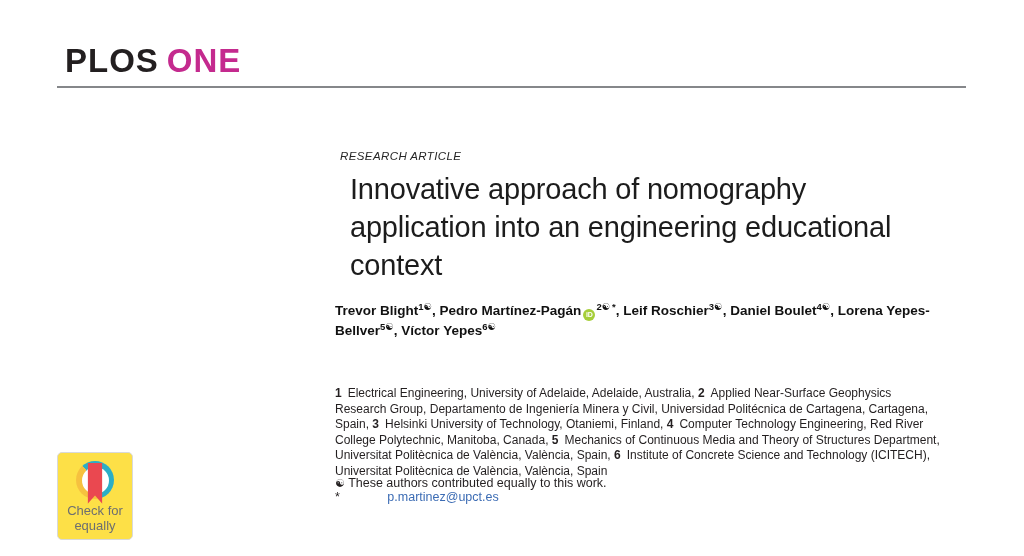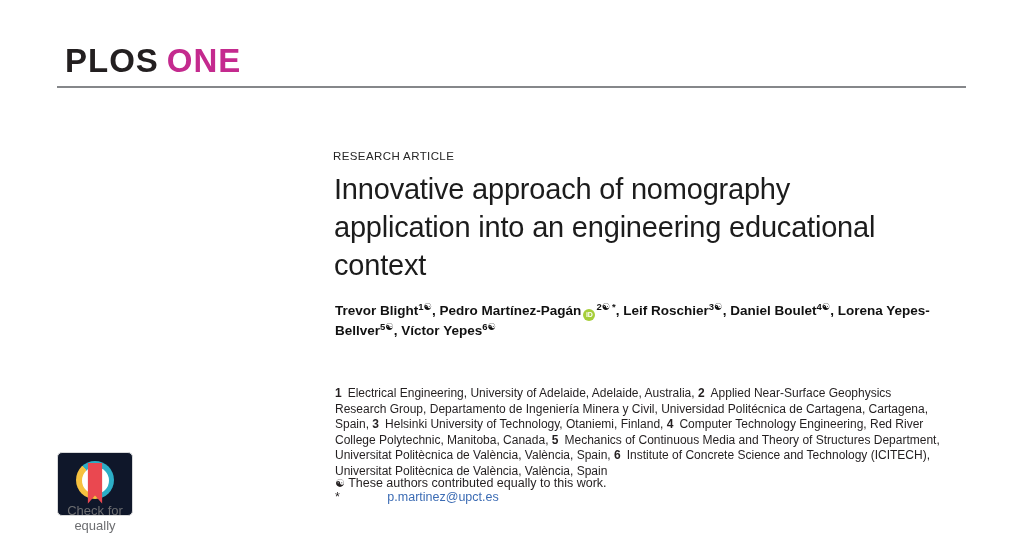--- a/index.html
+++ b/index.html
@@ -22,25 +22,25 @@
     font-size:33px;font-weight:700;letter-spacing:1px;line-height:38px;
     color:var(--ink);white-space:nowrap;margin-left:9px;
   }
   .logo .one{color:var(--brand);margin-left:8px;}
   .rule{
     position:absolute;left:57px;top:86px;width:909px;height:2px;
     background:#85878A;
   }
   
   .section-label{
-    position:absolute;left:333px;top:150px;
-    font-size:11.5px;letter-spacing:.4px;color:#262626;
+    position:absolute;left:340px;top:150px;
+    font-size:11.5px;letter-spacing:.4px;color:#262626;font-style:italic;
   }
   .title{
-    position:absolute;left:334px;top:170px;width:595px;
+    position:absolute;left:350px;top:170px;width:595px;
     font-size:29px;line-height:38px;font-weight:400;color:#1C1C1C;
     letter-spacing:-.2px;
   }
   .authors{
     position:absolute;left:335px;top:301px;width:620px;
     font-size:13.5px;font-weight:700;line-height:19.5px;color:#111;
   }
   .authors sup{font-size:9.5px;line-height:0;}
   .orcid{
     display:inline-block;width:12px;height:12px;border-radius:50%;
@@ -58,22 +58,22 @@
     font-size:12.5px;line-height:20px;color:var(--ink);
   }
   .note-corr{
     position:absolute;left:335px;top:489px;
     font-size:12.5px;line-height:16px;color:var(--ink);
   }
   .note-corr a{color:var(--link);text-decoration:none;cursor:pointer;margin-left:44px;}
   .yin{font-family:"DejaVu Sans",sans-serif;font-size:11px;}
   
   .badge{
-    position:absolute;left:57px;top:452px;width:76px;height:64px;
-    background:#0f172a;border:1px solid #D8D9DA;border-radius:5px;
+    position:absolute;left:57px;top:452px;width:76px;height:88px;
+    background:#fde047;border:1px solid #D8D9DA;border-radius:5px;
     box-sizing:border-box;text-align:center;cursor:pointer;
   }
   .cm-icon{
     position:relative;width:38px;height:38px;margin:8px auto 0;
   }
   .cm-ring{
     position:absolute;inset:0;border-radius:50%;
     background:conic-gradient(var(--cm-teal) 0deg 160deg,
                               var(--cm-yellow) 160deg 318deg,
                               var(--cm-teal) 318deg 360deg);

